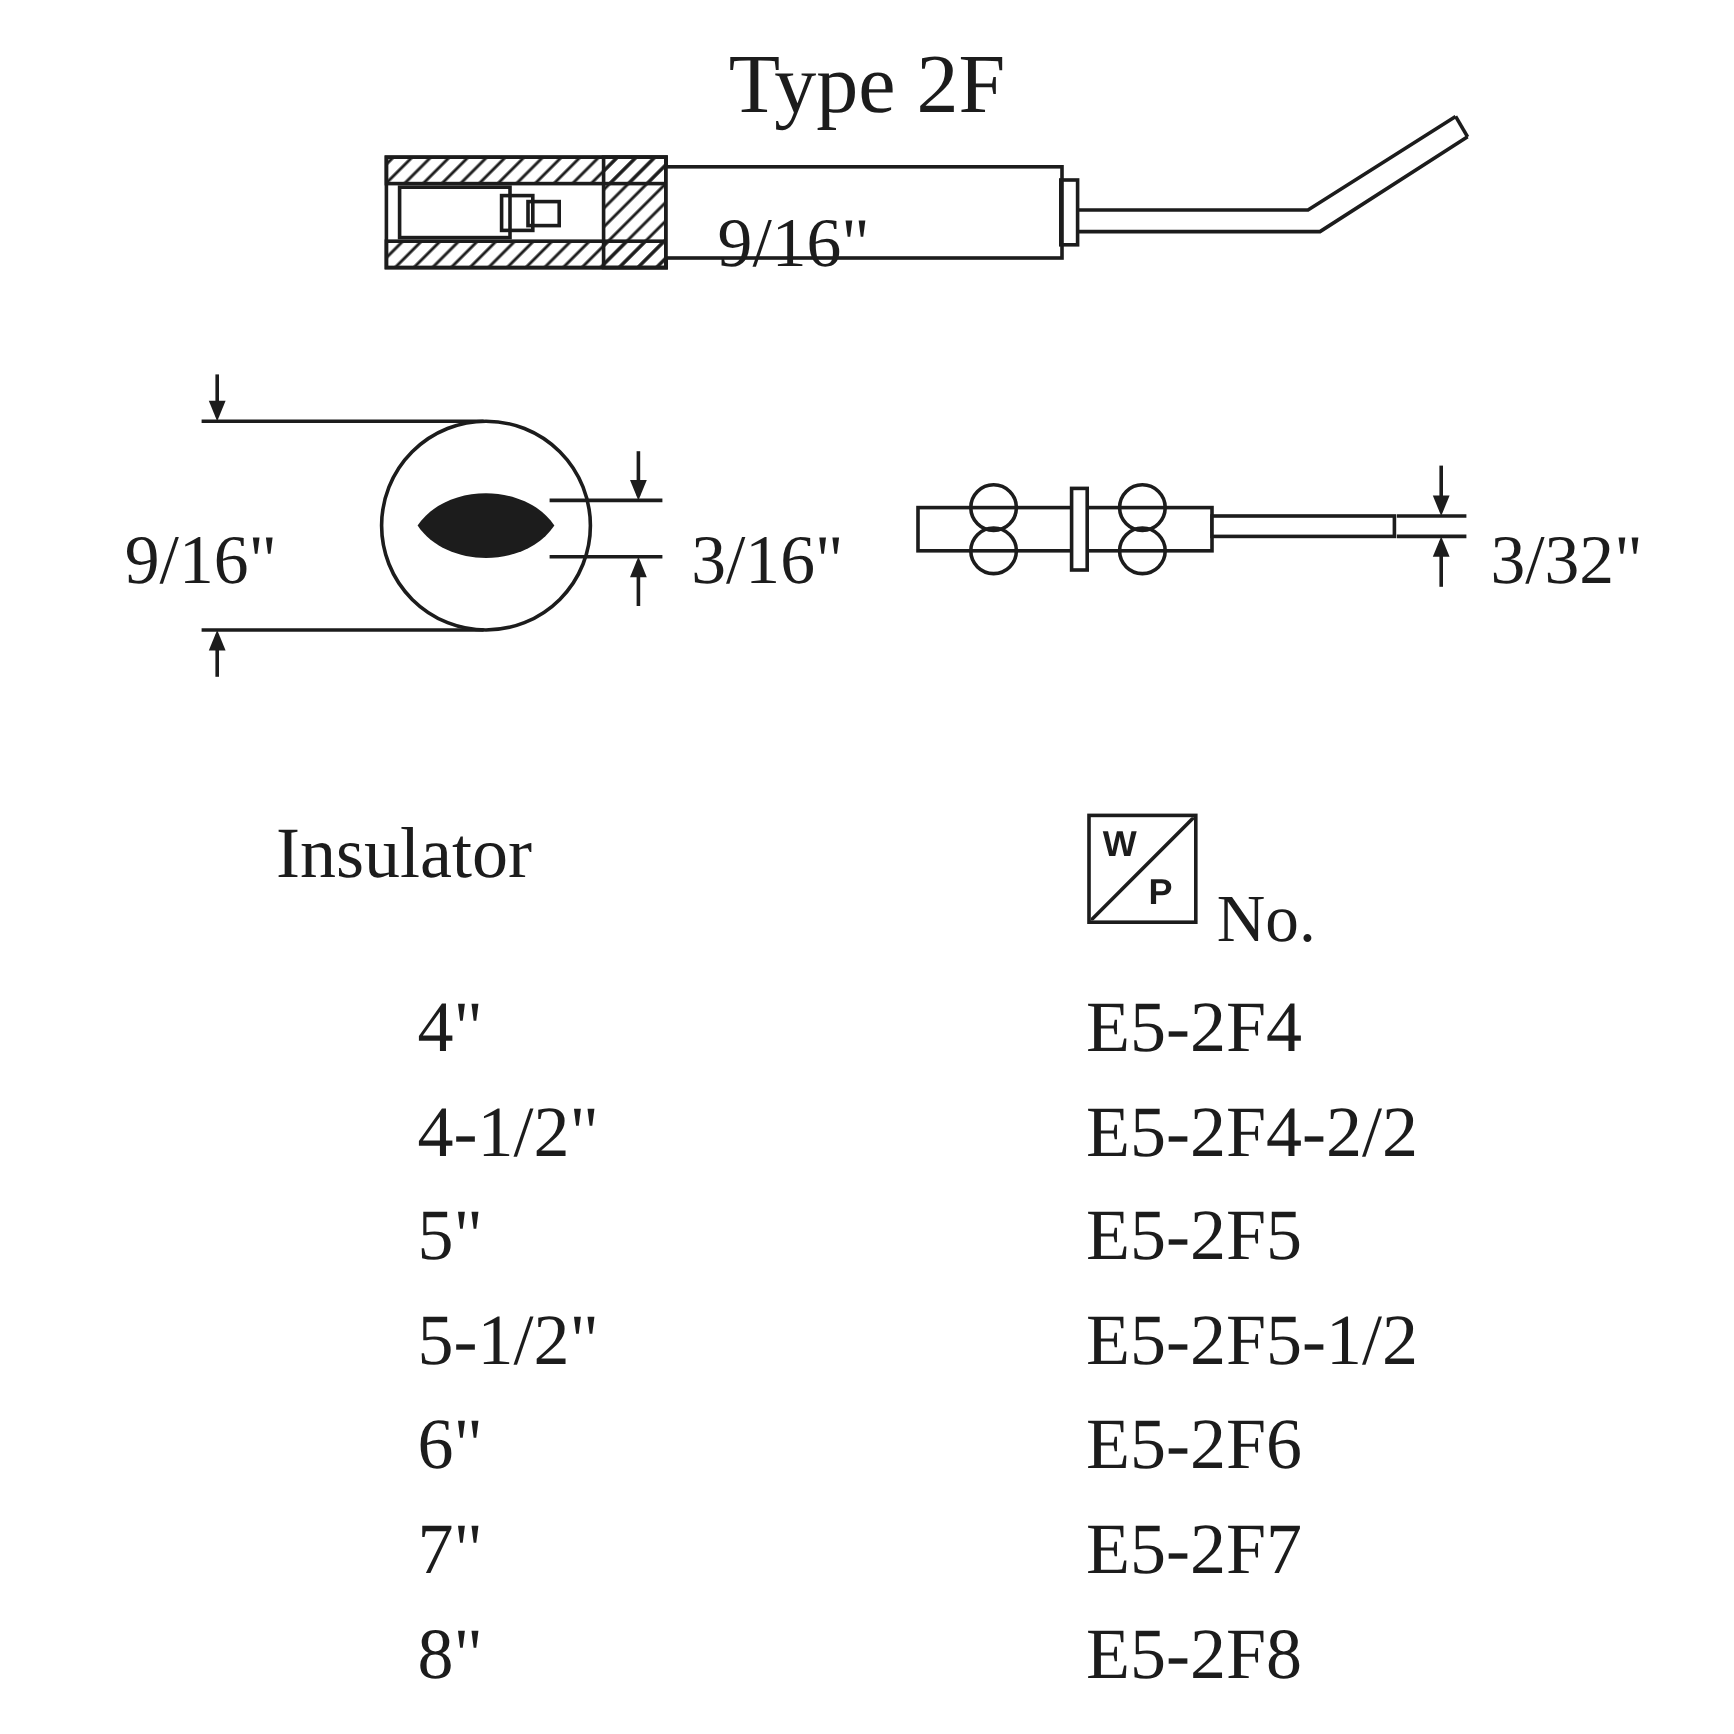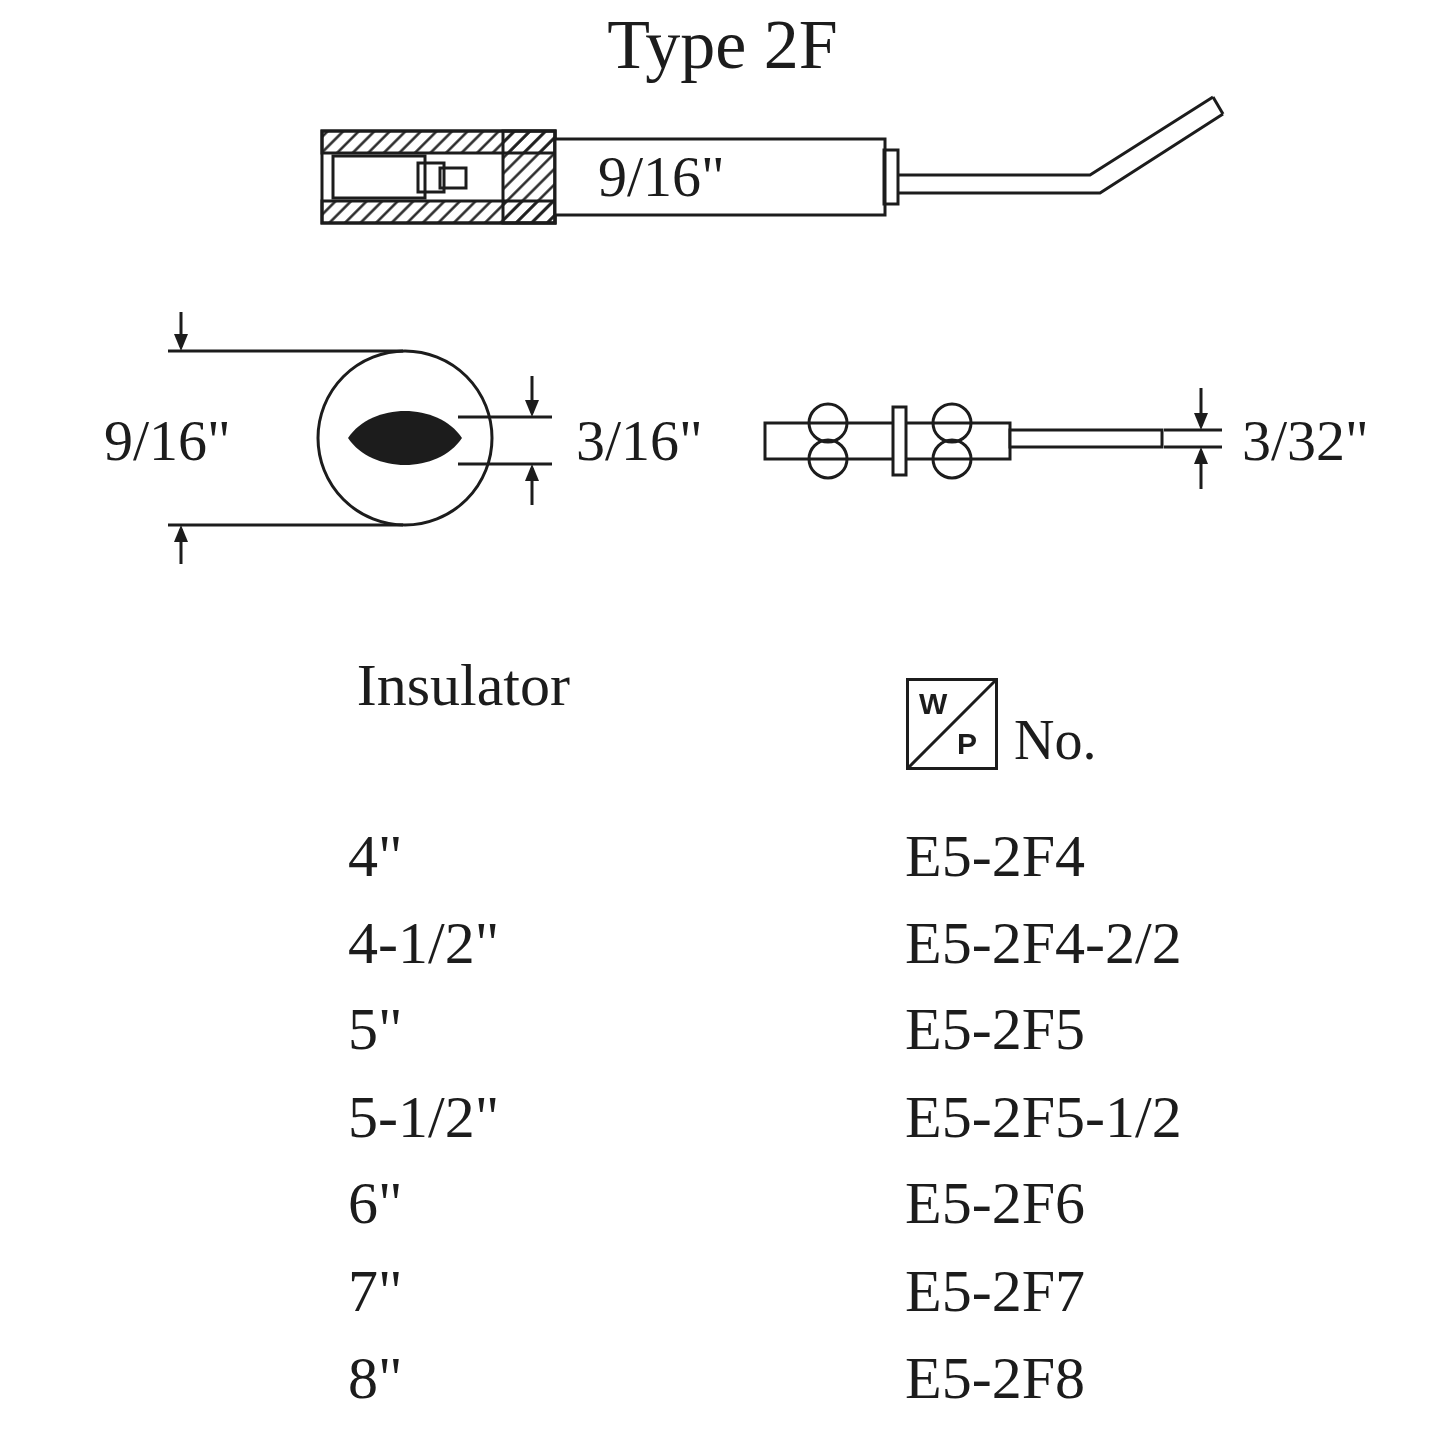--- a/index.html
+++ b/index.html
@@ -5,28 +5,28 @@
   html,body{margin:0;padding:0;background:#fff;}
   .page{
     position:relative;
     width:1445px;height:1445px;
     background:#ffffff;
     font-family:"Liberation Serif", serif;
     color:#1c1c1c;
     overflow:hidden;
   }
   .art{position:absolute;left:0;top:0;width:1445px;height:1445px;}
-  .t{position:absolute;white-space:nowrap;line-height:1;}
+  .t{position:absolute;white-space:nowrap;line-height:1;margin-top:26px;}
   .title{left:0;top:10px;width:100%;text-align:center;font-size:70px;}
   .dim{font-size:58px;}
   .dim-body{left:598px;top:148px;}
   .dim-left916{left:104px;top:412px;}
   .dim-316{left:576px;top:412px;}
   .dim-332{left:1242px;top:412px;}
-  .hdr{left:230px;width:340px;text-align:right;font-size:60px;}
+  .hdr{left:230px;width:340px;text-align:left;font-size:60px;}
   .hdr1{top:655px;}
   .hdr2{top:742px;}
   .no-label{left:1014px;top:712px;font-size:56px;}
   .wp-logo{
     position:absolute;left:906px;top:678px;
     width:86px;height:86px;
     border:3px solid #1c1c1c;
   }
   .wp-logo svg{position:absolute;left:0;top:0;}
   .wp-logo .ltr{

